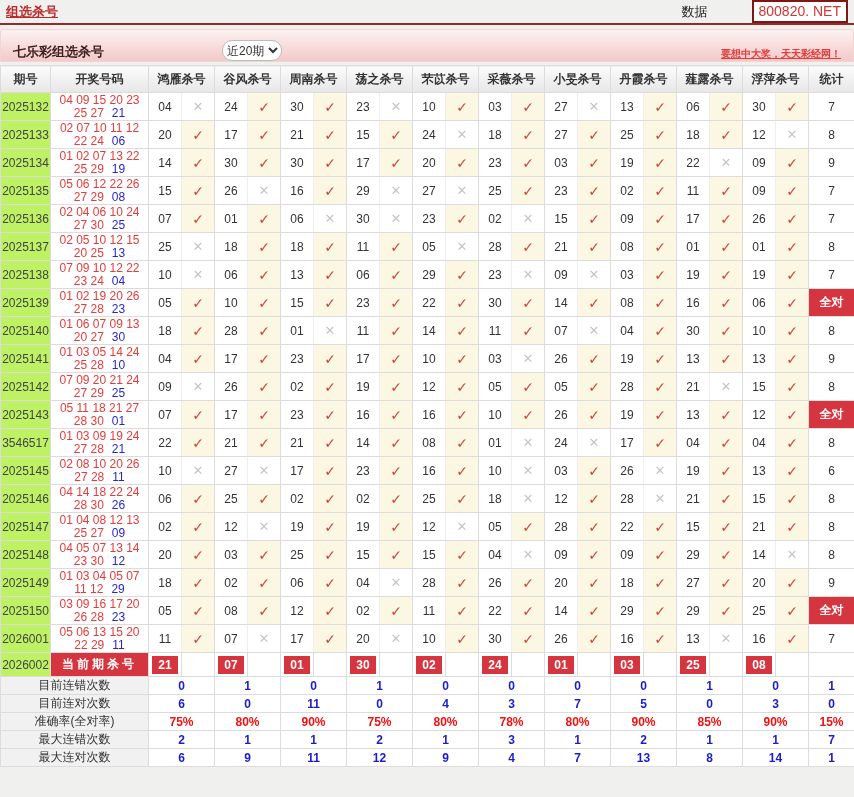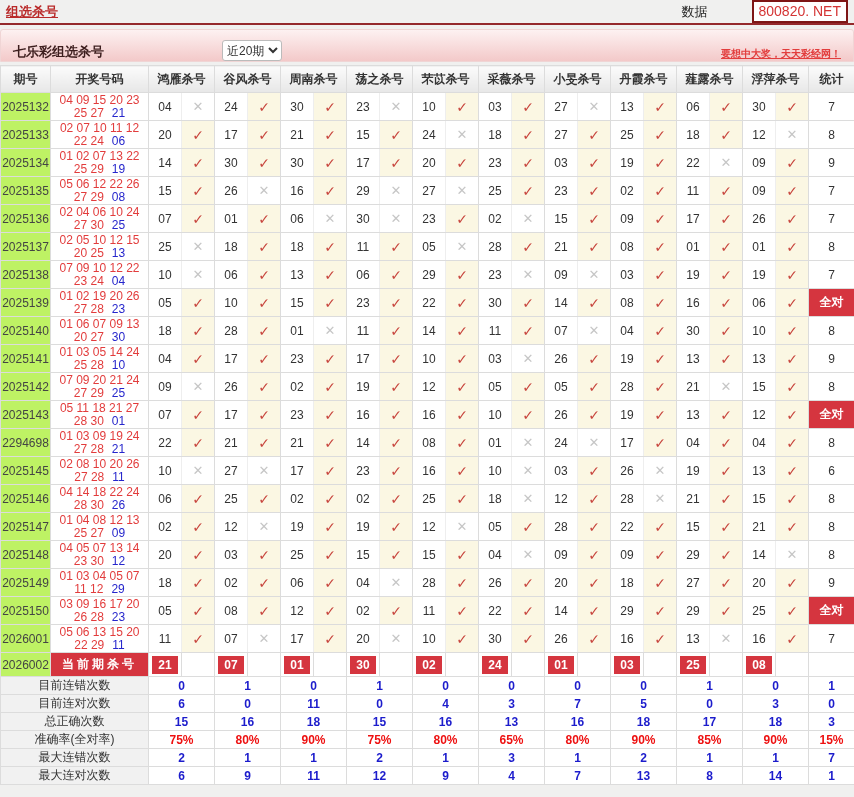--- a/index.html
+++ b/index.html
@@ -21,21 +21,21 @@
     font-family:"Liberation Sans","DejaVu Sans",sans-serif;
   }
   .divider{border-top:2px solid #94292c;height:0}
   
   .titlebar{
     display:flex;align-items:flex-end;height:31px;margin-top:4px;padding:0 12px;
     background:linear-gradient(#fdf1f1,#f3c9c9);
     border:1px solid #f0d5d5;border-radius:3px 3px 0 0;
   }
   .page-title{font-weight:bold;font-size:13px;color:#3c1d1d}
-  .range-select{margin-left:118px;font-size:12px;height:21px;border:1px solid #bbb;border-radius:3px;background:#fff;color:#333}
+  .range-select{margin-left:118px;font-size:12px;height:21px;border:1px solid #bbb;border-radius:10px;background:#fff;color:#333}
   .promo-link{margin-left:auto;color:#e23d3d;text-decoration:underline;font-size:10px;font-weight:bold;cursor:pointer}
   
   table{border-collapse:collapse;table-layout:fixed;width:854px;background:#fff;margin-top:3px}
   td,th{border:1px solid #dcdcdc;text-align:center;padding:0;overflow:hidden;white-space:nowrap}
   th{background:linear-gradient(#fbfbfb,#e7e7e7);height:26px;font-size:12px;color:#333;font-weight:bold}
   tr.data-row{height:28px}
   td.period-cell{background:#bef264;color:#444;font-size:12px}
   td.draw-cell{font-size:12px;line-height:13px}
   .draw-main{color:#e23c3c}
   .draw-sp{color:#2626cc;margin-left:8px}
@@ -447,21 +447,21 @@
         <td class="kmark-cell hit"><span class="check-mark">✓</span></td>
         <td class="knum-cell">19</td>
         <td class="kmark-cell hit"><span class="check-mark">✓</span></td>
         <td class="knum-cell">13</td>
         <td class="kmark-cell hit"><span class="check-mark">✓</span></td>
         <td class="knum-cell">12</td>
         <td class="kmark-cell hit"><span class="check-mark">✓</span></td>
         <td class="stat-cell all-hit">全对</td>
       </tr>
       <tr class="data-row">
-        <td class="period-cell">2294698</td>
+        <td class="period-cell">3546517</td>
         <td class="draw-cell">
           <div class="draw-main">01 03 09 19 24</div>
           <div><span class="draw-main">27 28</span><span class="draw-sp">21</span></div>
         </td>
         <td class="knum-cell">22</td>
         <td class="kmark-cell hit"><span class="check-mark">✓</span></td>
         <td class="knum-cell">21</td>
         <td class="kmark-cell hit"><span class="check-mark">✓</span></td>
         <td class="knum-cell">21</td>
         <td class="kmark-cell hit"><span class="check-mark">✓</span></td>
@@ -742,43 +742,29 @@
         <td class="summary-value" colspan="2">0</td>
         <td class="summary-value" colspan="2">11</td>
         <td class="summary-value" colspan="2">0</td>
         <td class="summary-value" colspan="2">4</td>
         <td class="summary-value" colspan="2">3</td>
         <td class="summary-value" colspan="2">7</td>
         <td class="summary-value" colspan="2">5</td>
         <td class="summary-value" colspan="2">0</td>
         <td class="summary-value" colspan="2">3</td>
         <td class="summary-value">0</td>
-      </tr>
-      <tr class="summary-row">
-        <td class="summary-label" colspan="2">总正确次数</td>
-        <td class="summary-value" colspan="2">15</td>
-        <td class="summary-value" colspan="2">16</td>
-        <td class="summary-value" colspan="2">18</td>
-        <td class="summary-value" colspan="2">15</td>
-        <td class="summary-value" colspan="2">16</td>
-        <td class="summary-value" colspan="2">13</td>
-        <td class="summary-value" colspan="2">16</td>
-        <td class="summary-value" colspan="2">18</td>
-        <td class="summary-value" colspan="2">17</td>
-        <td class="summary-value" colspan="2">18</td>
-        <td class="summary-value">3</td>
       </tr>
       <tr class="summary-row red">
         <td class="summary-label" colspan="2">准确率(全对率)</td>
         <td class="summary-value" colspan="2">75%</td>
         <td class="summary-value" colspan="2">80%</td>
         <td class="summary-value" colspan="2">90%</td>
         <td class="summary-value" colspan="2">75%</td>
         <td class="summary-value" colspan="2">80%</td>
-        <td class="summary-value" colspan="2">65%</td>
+        <td class="summary-value" colspan="2">78%</td>
         <td class="summary-value" colspan="2">80%</td>
         <td class="summary-value" colspan="2">90%</td>
         <td class="summary-value" colspan="2">85%</td>
         <td class="summary-value" colspan="2">90%</td>
         <td class="summary-value">15%</td>
       </tr>
       <tr class="summary-row">
         <td class="summary-label" colspan="2">最大连错次数</td>
         <td class="summary-value" colspan="2">2</td>
         <td class="summary-value" colspan="2">1</td>

